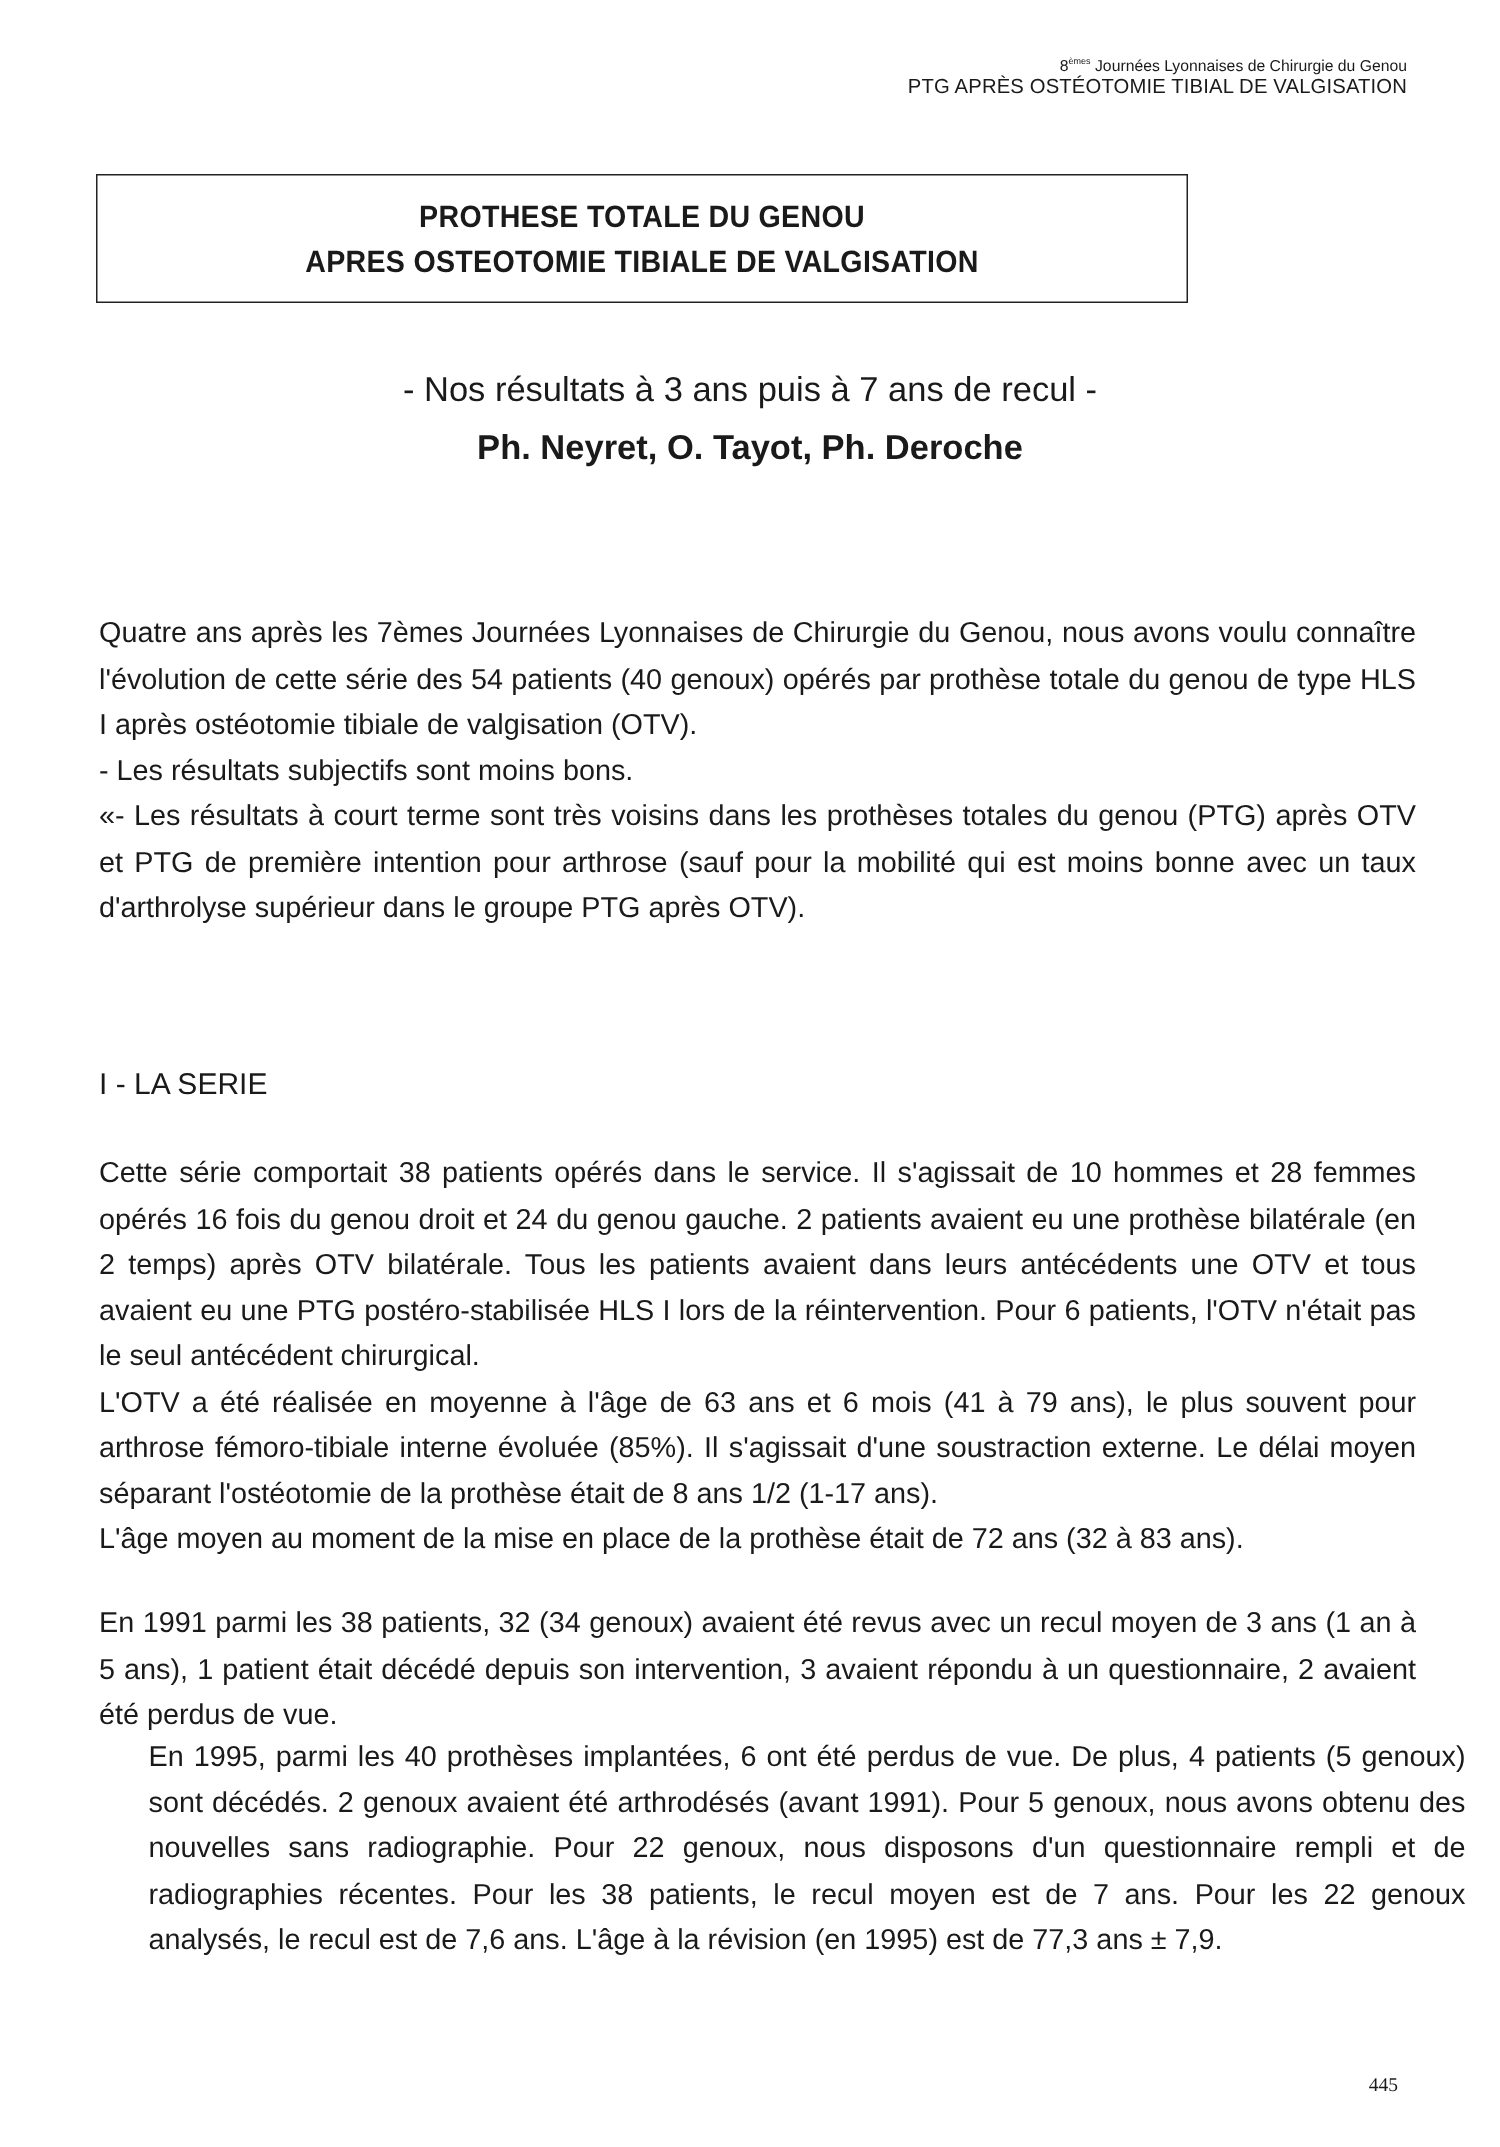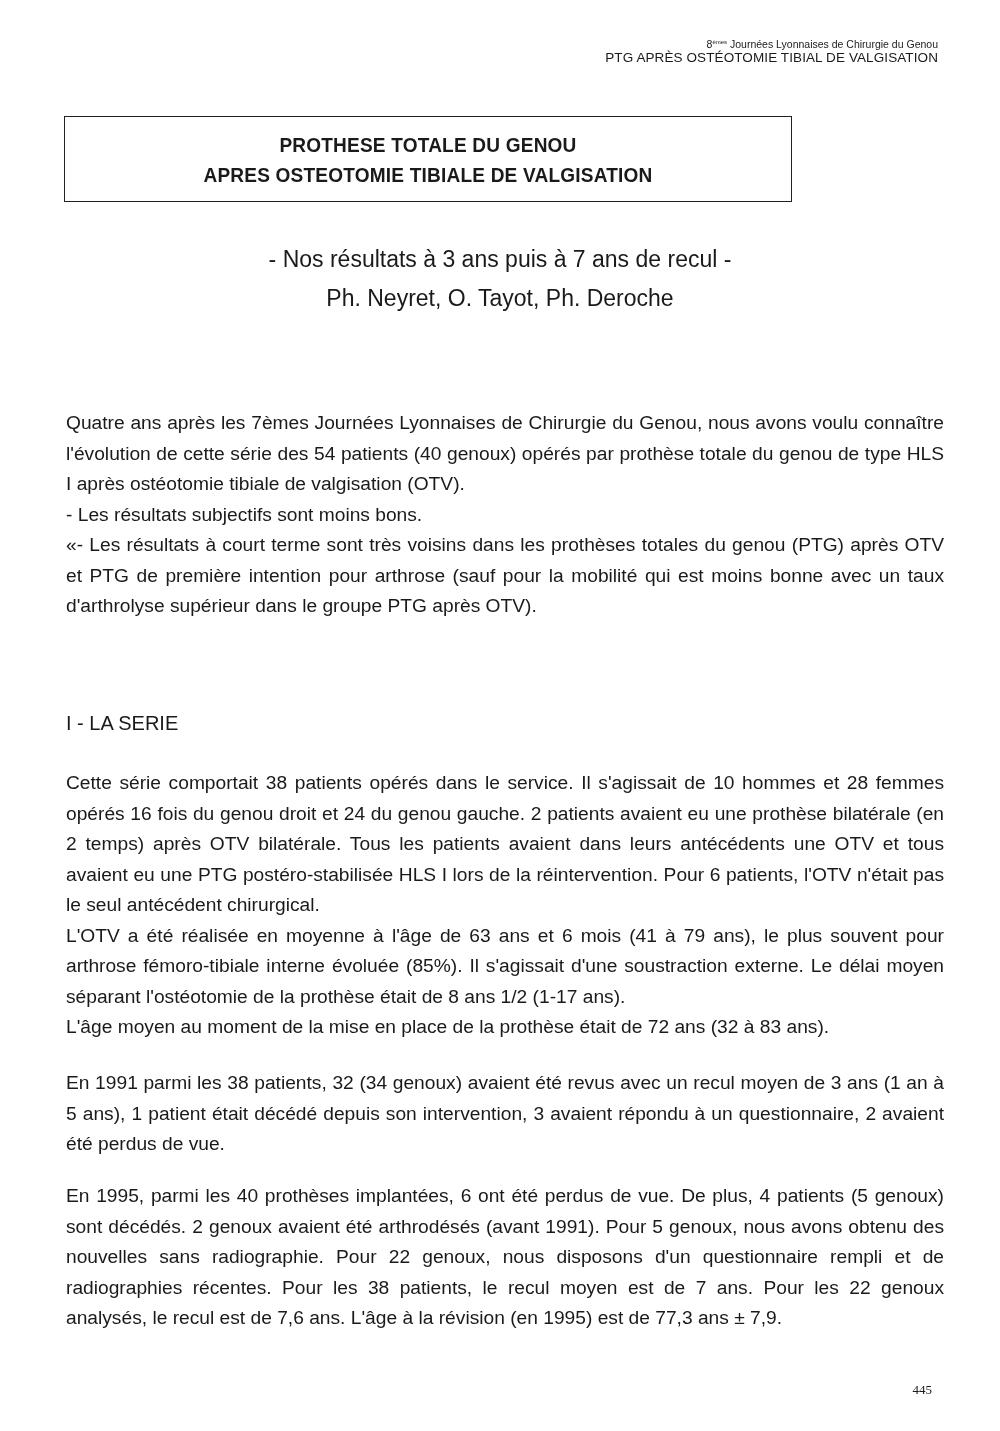--- a/index.html
+++ b/index.html
@@ -62,21 +62,21 @@
       font-size: 23px;
       margin-top: 20px;
     }
     .authors {
       position: absolute;
       left: 0;
       width: 1000px;
       top: 285px;
       text-align: center;
       font-size: 23px;
-      font-weight: normal;
+      font-weight: bold;
     }
     .body-text {
       position: absolute;
       left: 66px;
       width: 878px;
       font-size: 19.2px;
       line-height: 30.5px;
       text-align: justify;
     }
     .body-text p {
@@ -85,21 +85,21 @@
     .intro { top: 408px; }
     .section-heading {
       position: absolute;
       left: 66px;
       top: 712px;
       font-weight: normal;
       font-size: 20px;
     }
     .serie-p1 { top: 768px; }
     .serie-p2 { top: 1068px; }
-    .serie-p3 { top: 1181px; }
+    .serie-p3 { top: 1157px; margin-left: 33px; }
     .page-number {
       position: absolute;
       right: 68px;
       top: 1382px;
       font-family: "Liberation Serif", serif;
       font-size: 13px;
     }
   </style>
 </head>
 <body>

